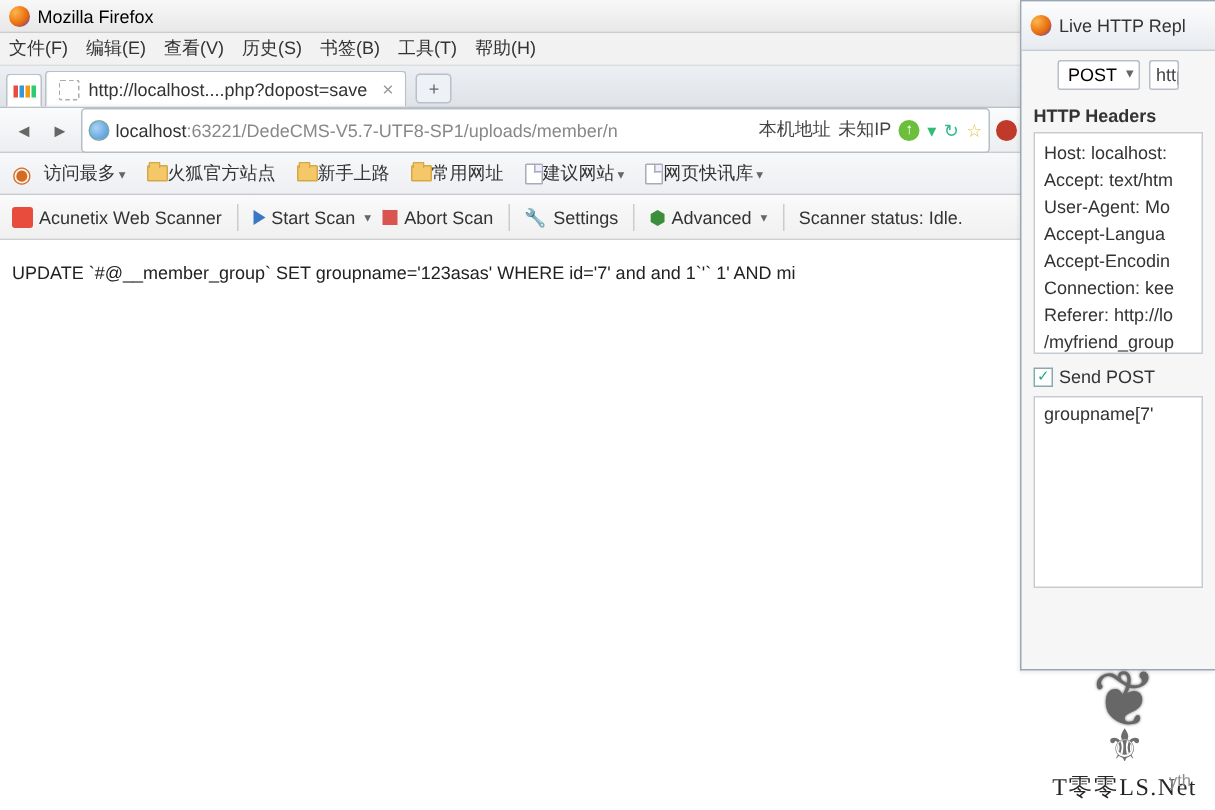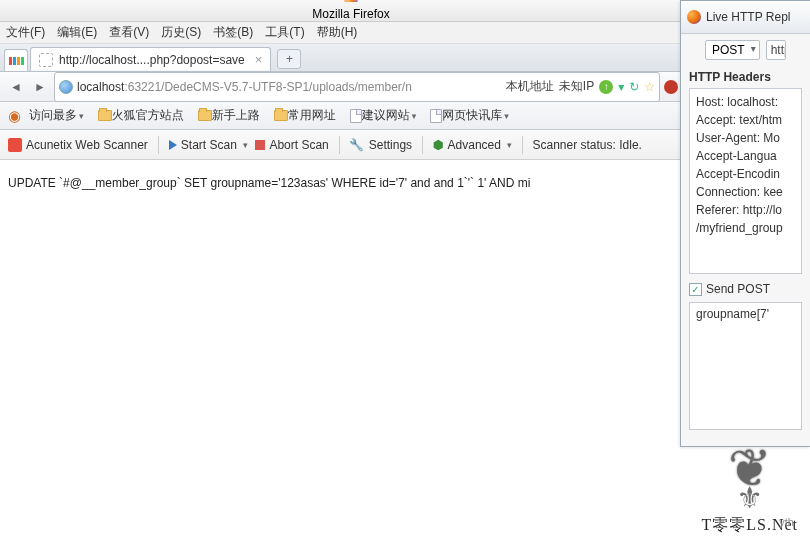--- a/index.html
+++ b/index.html
@@ -1,20 +1,20 @@
 <!DOCTYPE html>
 <html><head>
 <meta charset="utf-8">
 <style>
 * { margin: 0; padding: 0; box-sizing: border-box; font-family: "Microsoft YaHei", Arial, sans-serif; font-size: 12px; }
 body { background: #fff; width: 810px; height: 540px; overflow: hidden; position: relative; }
 
 
 .main-window { position: absolute; left: 0; top: 0; width: 702px; height: 540px; background: #fff; }
-.titlebar { height: 22px; background: linear-gradient(#f8f8f8,#e8e8e8); border-bottom: 1px solid #ccc; display: flex; align-items: center; padding: 0 6px; gap: 5px; flex-direction: column; }
+.titlebar { height: 22px; background: linear-gradient(#f8f8f8,#e8e8e8); border-bottom: 1px solid #ccc; display: flex; align-items: center; padding: 0 6px; gap: 5px; }
 .ff-icon { width: 14px; height: 14px; border-radius: 50%; background: radial-gradient(circle at 30% 30%, #ffb64d, #e66a0a 60%, #6340c8 90%); }
 
 .menubar { height: 22px; background: #f2f2f2; border-bottom: 1px solid #ddd; display: flex; align-items: center; padding: 0 6px; gap: 12px; color: #333; }
 .menubar span { cursor: default; }
 
 .tabbar { height: 28px; background: linear-gradient(#eceff3,#dfe3e8); border-bottom: 1px solid #b9c0c8; display: flex; align-items: flex-end; padding: 0 4px; gap: 2px; }
 .tab-indicator { width: 24px; height: 22px; background: #fff; border: 1px solid #b9c0c8; border-bottom: none; border-radius: 3px 3px 0 0; display: flex; align-items: center; justify-content: center; }
 .tab-ind-colors { display: flex; gap: 1px; }
 .tab-ind-colors i { width: 3px; height: 8px; }
 .tab-ind-colors i:nth-child(1){background:#e74c3c;} .tab-ind-colors i:nth-child(2){background:#3498db;} .tab-ind-colors i:nth-child(3){background:#f39c12;} .tab-ind-colors i:nth-child(4){background:#2ecc71;}
@@ -59,21 +59,21 @@
 .content { padding: 14px 8px; font-family: SimSun, monospace; font-size: 14px; color: #222; white-space: nowrap; }
 
 
 .side-window { position: absolute; right: 0; top: 0; width: 130px; height: 447px; background: #f6f6f6; border: 1px solid #9aa7b5; border-right: none; box-shadow: -1px 1px 3px rgba(0,0,0,.1); overflow: hidden; }
 .side-title { height: 26px; background: linear-gradient(#fdfdfe,#e7ebef); border-bottom: 1px solid #c7ccd2; display: flex; align-items: center; padding: 16px 6px; gap: 5px; color: #333; font-size: 13px; }
 .side-row { display: flex; align-items: center; padding: 6px 24px; gap: 6px; }
 .select-box { height: 20px; background: #fff; border: 1px solid #b8bec6; border-radius: 2px; padding: 0 14px 0 6px; position: relative; display: flex; align-items: center; }
 .select-box::after { content: "▾"; position: absolute; right: 3px; top: 2px; font-size: 10px; color: #666; }
 .side-input { flex: 1; height: 20px; background: #fff; border: 1px solid #b8bec6; border-radius: 2px; padding: 0 4px; display: flex; align-items: center; color: #444; overflow: hidden; }
 .side-section-title { font-weight: bold; color: #333; padding: 4px 8px 2px; }
-.headers-box { margin: 2px 8px; background: #fff; border: 1px solid #c7ccd2; padding: 4px 6px; color: #333; line-height: 1.5; height: 186px; overflow: hidden; }
+.headers-box { margin: 2px 8px; background: #fff; border: 1px solid #c7ccd2; padding: 4px 6px; color: #333; line-height: 1.5; height: 148px; overflow: hidden; }
 .headers-box div { white-space: nowrap; }
 .chk-row { display: flex; align-items: center; gap: 4px; padding: 6px 8px; color: #333; }
 .chk { width: 13px; height: 13px; border: 1px solid #8aa; background: #fff; display: flex; align-items: center; justify-content: center; color: #2a7; font-size: 10px; }
 .post-box { margin: 0 8px; height: 128px; background: #fff; border: 1px solid #c7ccd2; padding: 4px 6px; color: #333; overflow: hidden; }
 
 
 .watermark { position: absolute; right: 12px; bottom: 4px; text-align: center; opacity: .85; pointer-events: none; }
 .wm-art { font-size: 52px; color: #4d4d4d; line-height: .7; filter: drop-shadow(0 0 1px #555); }
 .wm-art2 { font-size: 30px; color: #555; margin-top: -6px; }
 .wm-text { font-family: "Comic Sans MS", cursive; font-size: 16px; color: #000000; letter-spacing: 1px; }

